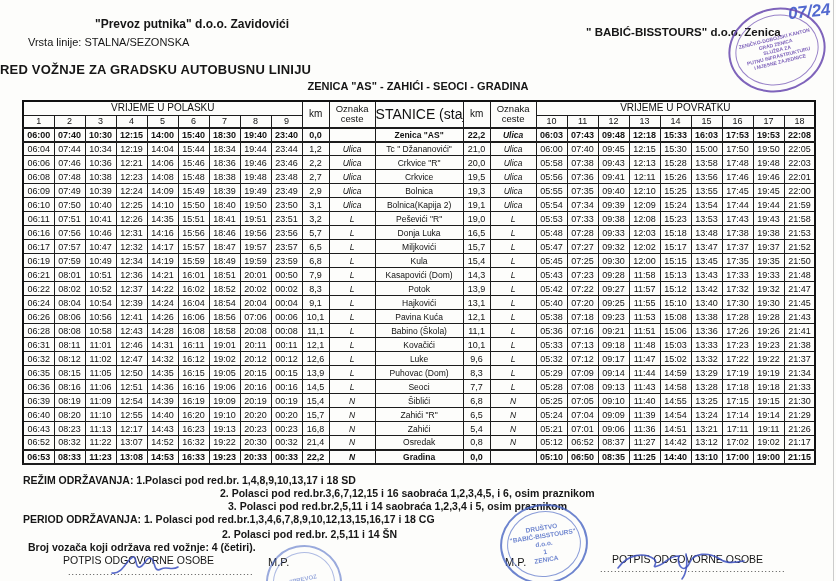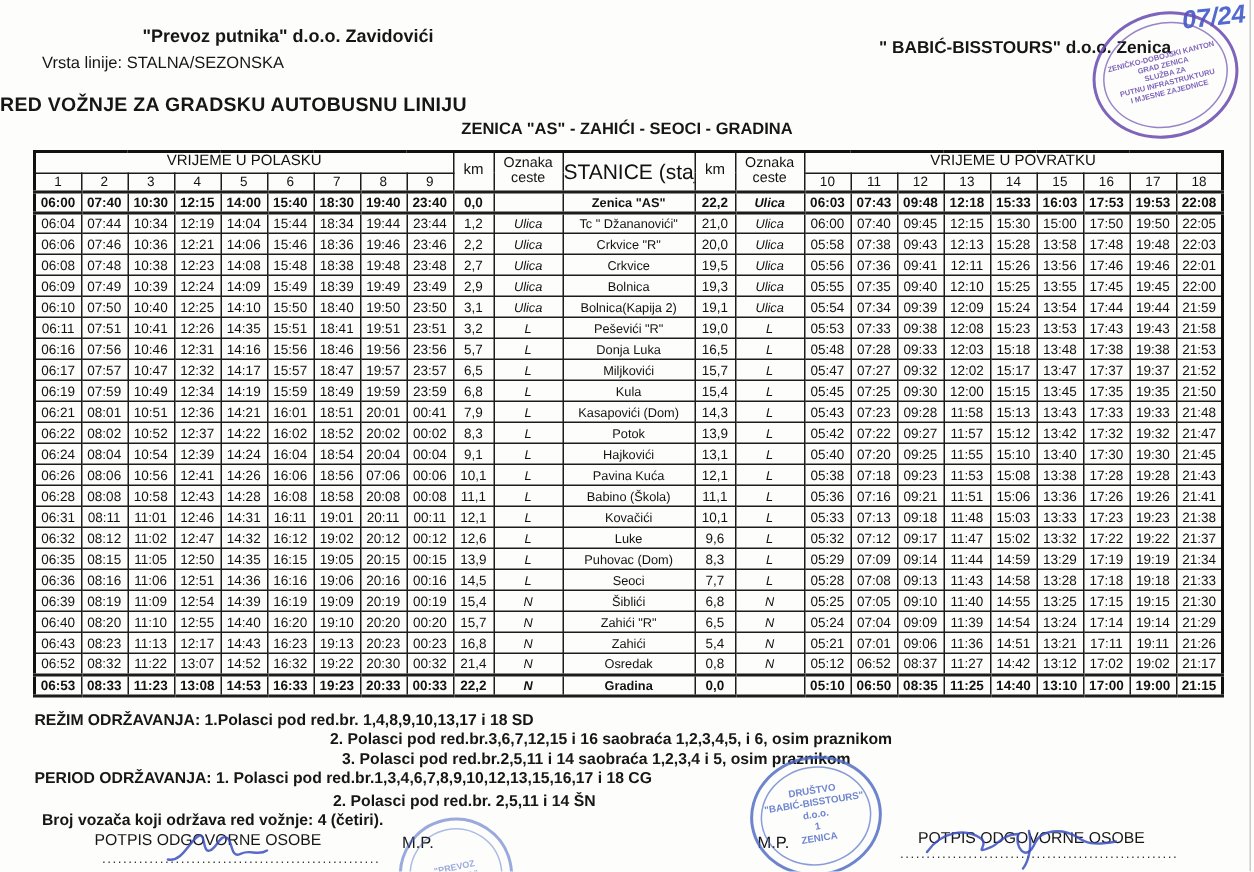--- a/index.html
+++ b/index.html
@@ -406,21 +406,21 @@
         </tr>
         <tr>
           <td>06:21</td>
           <td>08:01</td>
           <td>10:51</td>
           <td>12:36</td>
           <td>14:21</td>
           <td>16:01</td>
           <td>18:51</td>
           <td>20:01</td>
-          <td>00:41</td>
+          <td>00:50</td>
           <td class="km">7,9</td>
           <td class="road">L</td>
           <td class="station">Kasapovići (Dom)</td>
           <td class="km">14,3</td>
           <td class="road">L</td>
           <td>05:43</td>
           <td>07:23</td>
           <td>09:28</td>
           <td>11:58</td>
           <td>15:13</td>

